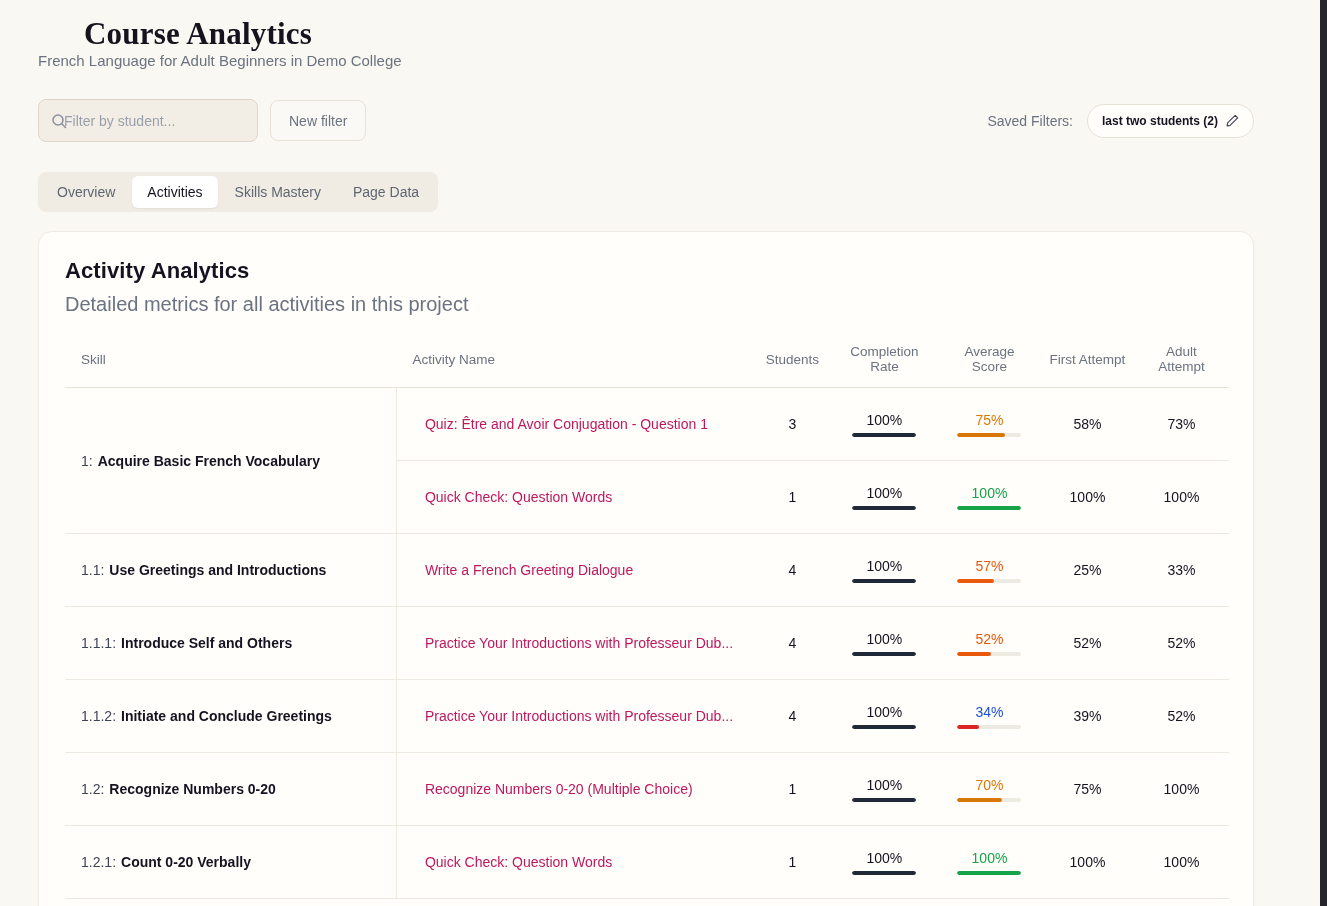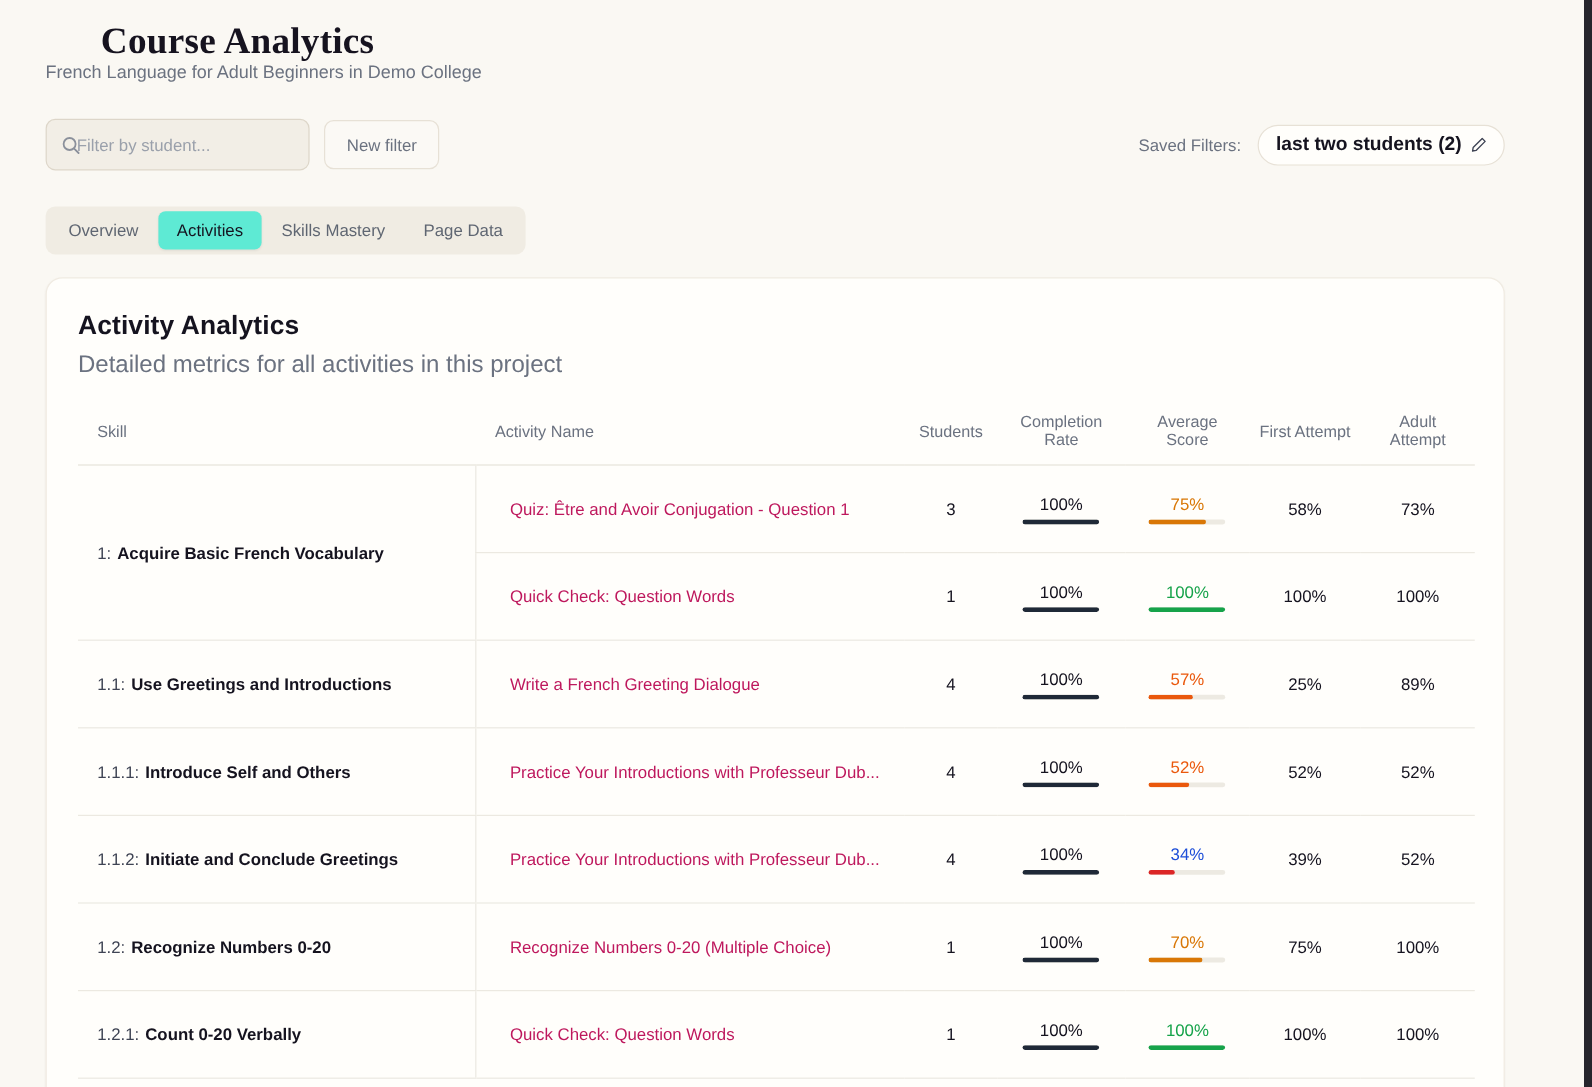--- a/index.html
+++ b/index.html
@@ -37,34 +37,34 @@
     background: #fbf9f5; border: 1px solid #e7e1d6; border-radius: 8px;
     font-size: 14px; color: #6b7280; cursor: pointer;
     font-family: "Liberation Sans", sans-serif;
   }
   .saved-filters { margin-left: auto; display: flex; align-items: center; gap: 14px; }
   .saved-filters-label { font-size: 14px; color: #6b7280; }
   .filter-chip {
     display: inline-flex; align-items: center; gap: 8px;
     height: 34px; padding: 0 14px;
     background: #fffefb; border: 1px solid #e7e1d6; border-radius: 999px;
-    font-size: 16px; font-weight: 700; color: #15131f; cursor: pointer;
+    font-size: 12px; font-weight: 700; color: #15131f; cursor: pointer;
     font-family: "Liberation Sans", sans-serif;
   }
 
   .tabs {
     margin-top: 30px; display: inline-flex; align-items: center;
     background: #f0ece3; border-radius: 8px; padding: 4px; gap: 2px;
   }
   .tab {
     border: none; background: transparent; border-radius: 6px;
     padding: 8px 15px; font-size: 14px; color: #5f6672; cursor: pointer;
     font-family: "Liberation Sans", sans-serif;
   }
-  .tab.active { background: #5eead4; color: #15131f; font-weight: 500; box-shadow: 0 1px 2px rgba(0,0,0,0.06); }
+  .tab.active { background: #ffffff; color: #15131f; font-weight: 500; box-shadow: 0 1px 2px rgba(0,0,0,0.06); }
 
   .card {
     margin-top: 19px; width: 1216px;
     background: #fffefb; border: 1px solid #f0ebe2; border-radius: 14px;
     box-shadow: 0 1px 2px rgba(40,30,10,0.04);
     padding: 26px 24px 0 26px;
     height: 700px; overflow: hidden;
   }
   .card-title { font-size: 22px; font-weight: 700; color: #15131f; letter-spacing: 0.1px; }
   .card-subtitle { margin-top: 9px; font-size: 20px; color: #6b7280; }
@@ -221,21 +221,21 @@
           </td>
           <td class="metric-cell">
             <span class="metric">
                 <span class="metric-value" style="color: rgb(234, 88, 12);">57%</span>
             <span class="bar">
                   <span class="fill" style="width: 57%; background-color: rgb(234, 88, 12);"></span>
                 </span>
               </span>
           </td>
           <td class="num">25%</td>
-          <td class="num">89%</td>
+          <td class="num">33%</td>
         </tr>
       </tbody>
 
       <tbody>
         <tr>
           <td class="skill">
             <span class="skill-code">1.1.1:</span><span class="skill-name">Introduce Self and Others</span>
           </td>
           <td class="activity">Practice Your Introductions with Professeur Dub...</td>
           <td class="students">4</td>

